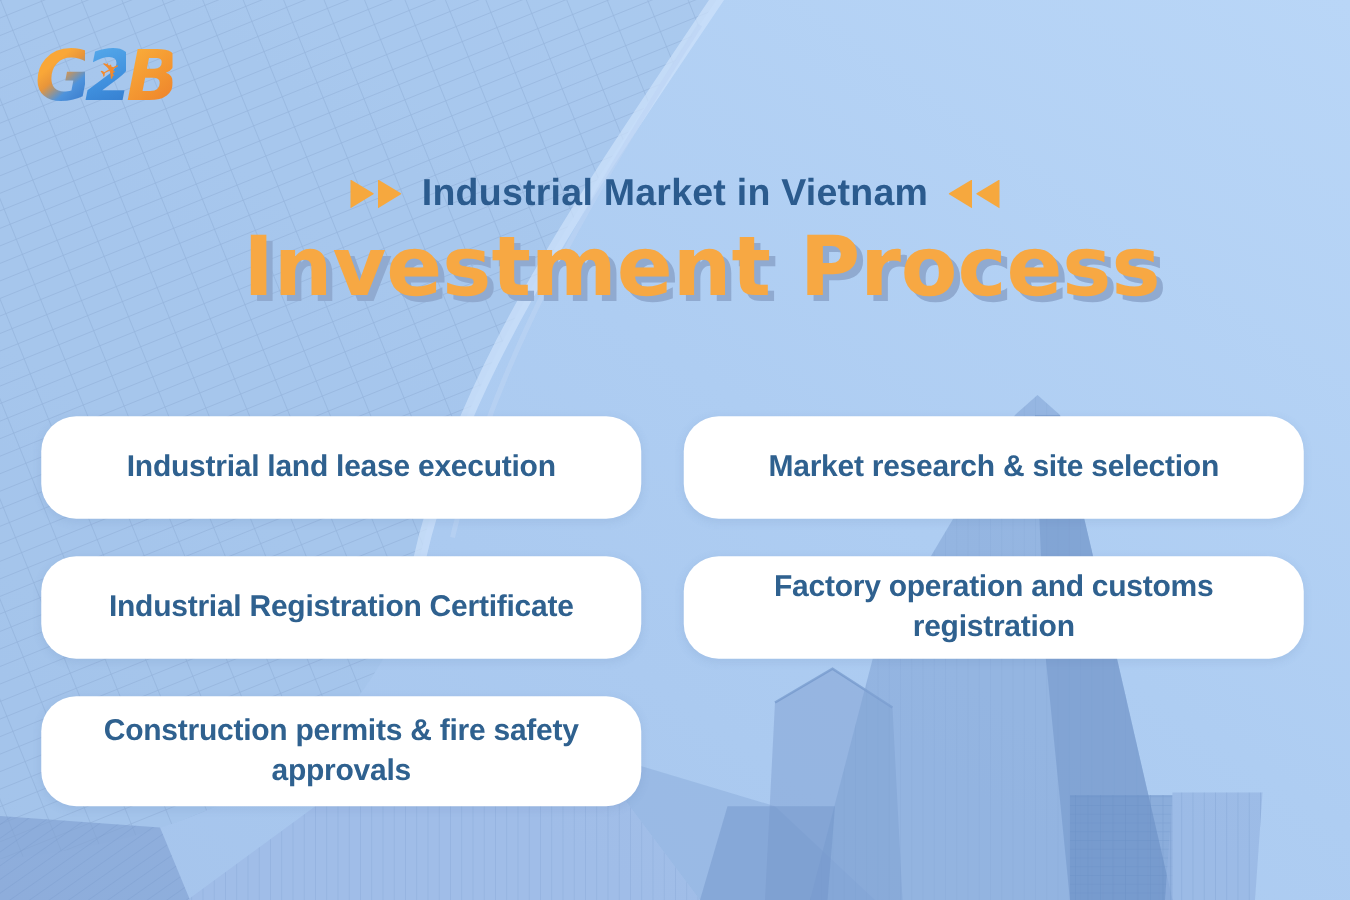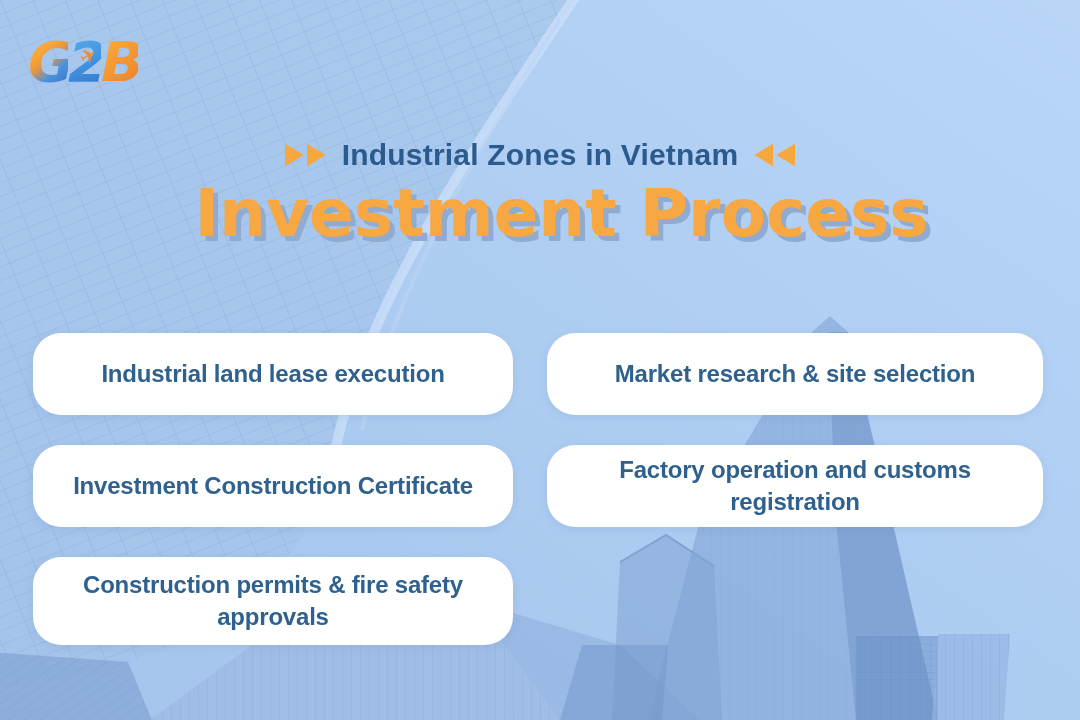--- a/index.html
+++ b/index.html
@@ -110,38 +110,38 @@
     <div class="logo-word"><span class="logo-letter logo-g">G</span><span class="logo-letter logo-2">2</span><span class="logo-letter logo-b">B</span></div>
     <span class="logo-plane">✈</span>
   </div>
 
   <div class="header">
     <div class="kicker-row">
       <span class="arrow-group">
         <span class="tri tri-right"></span>
         <span class="tri tri-right"></span>
       </span>
-      <span class="kicker">Industrial Zones in Vietnam</span>
+      <span class="kicker">Industrial Market in Vietnam</span>
       <span class="arrow-group">
         <span class="tri tri-left"></span>
         <span class="tri tri-left"></span>
       </span>
     </div>
     <div class="title">Investment Process</div>
   </div>
 
   <div class="cards">
     <div class="card">
       <span class="card-label">Industrial land lease execution</span>
     </div>
     <div class="card">
       <span class="card-label">Market research &amp; site selection</span>
     </div>
     <div class="card">
-      <span class="card-label">Investment Construction Certificate</span>
+      <span class="card-label">Industrial Registration Certificate</span>
     </div>
     <div class="card">
       <span class="card-label">Factory operation and customs
 registration</span>
     </div>
     <div class="card">
       <span class="card-label">Construction permits &amp; fire safety
 approvals</span>
     </div>
   </div>

